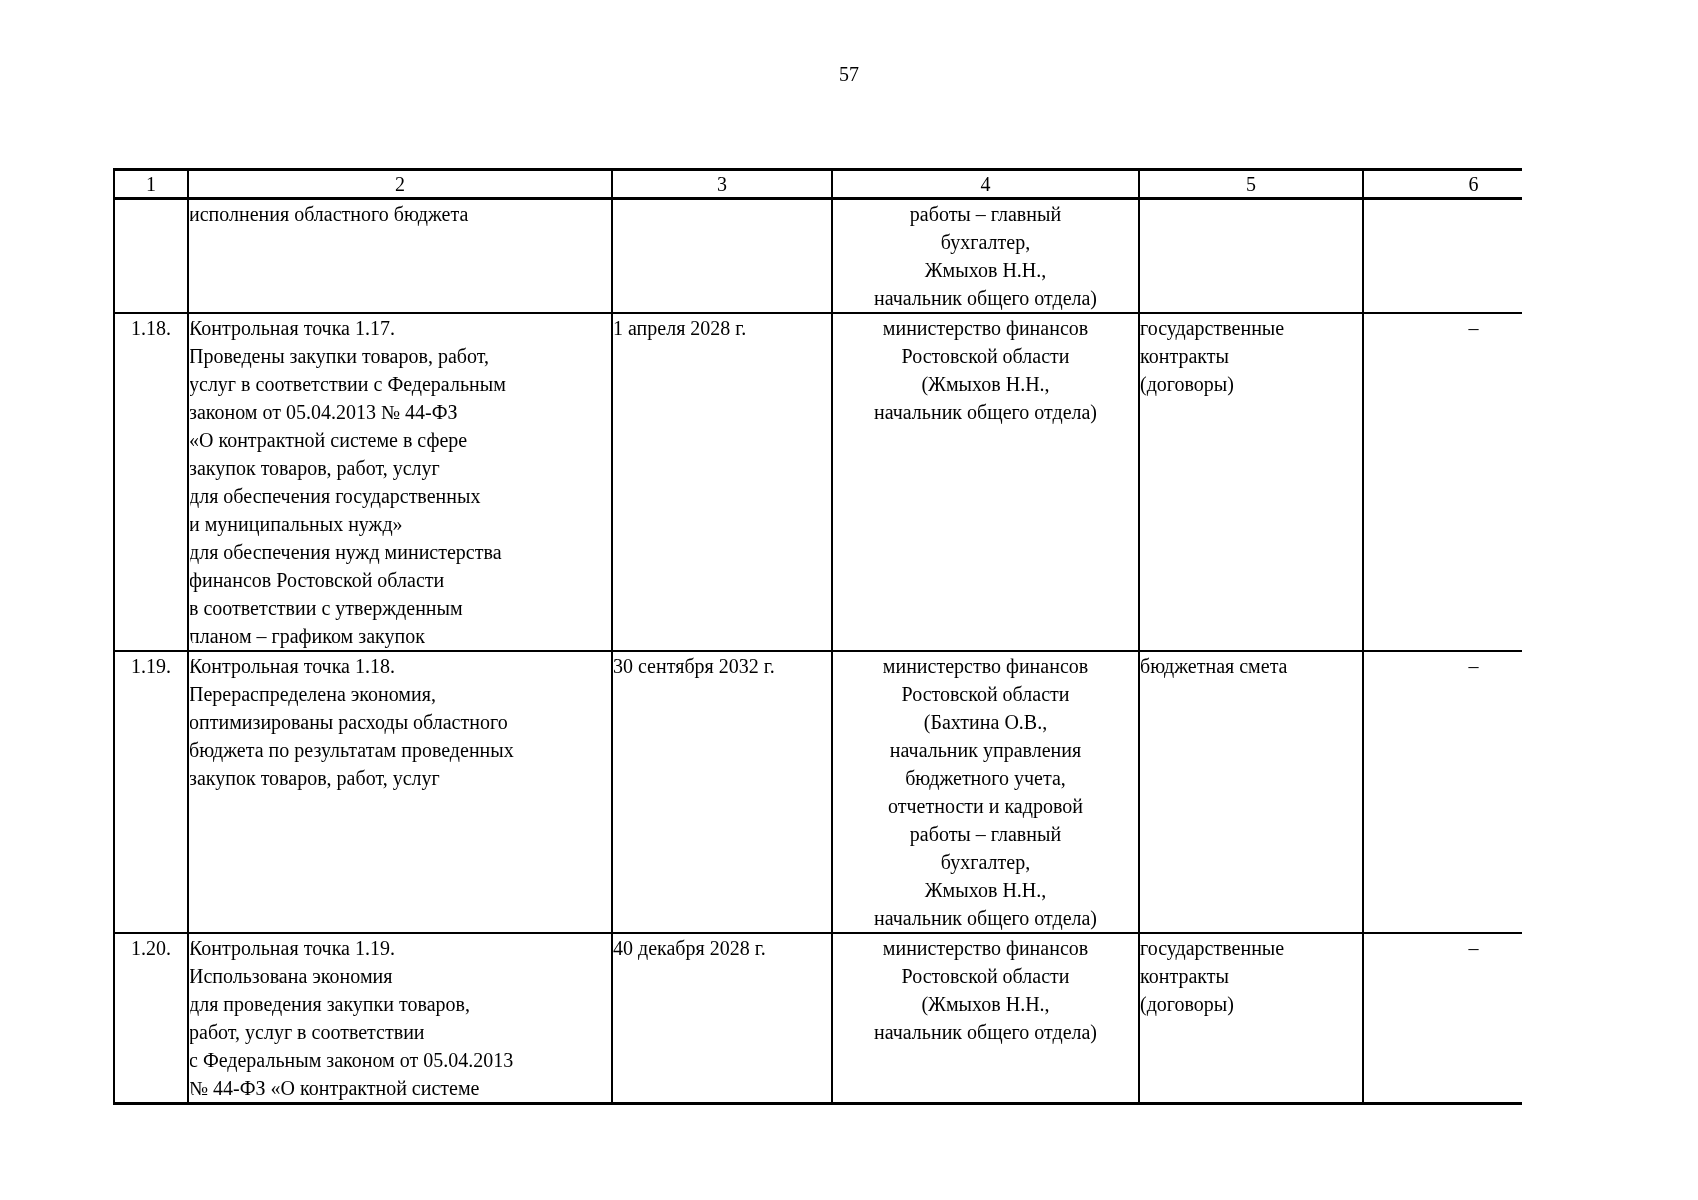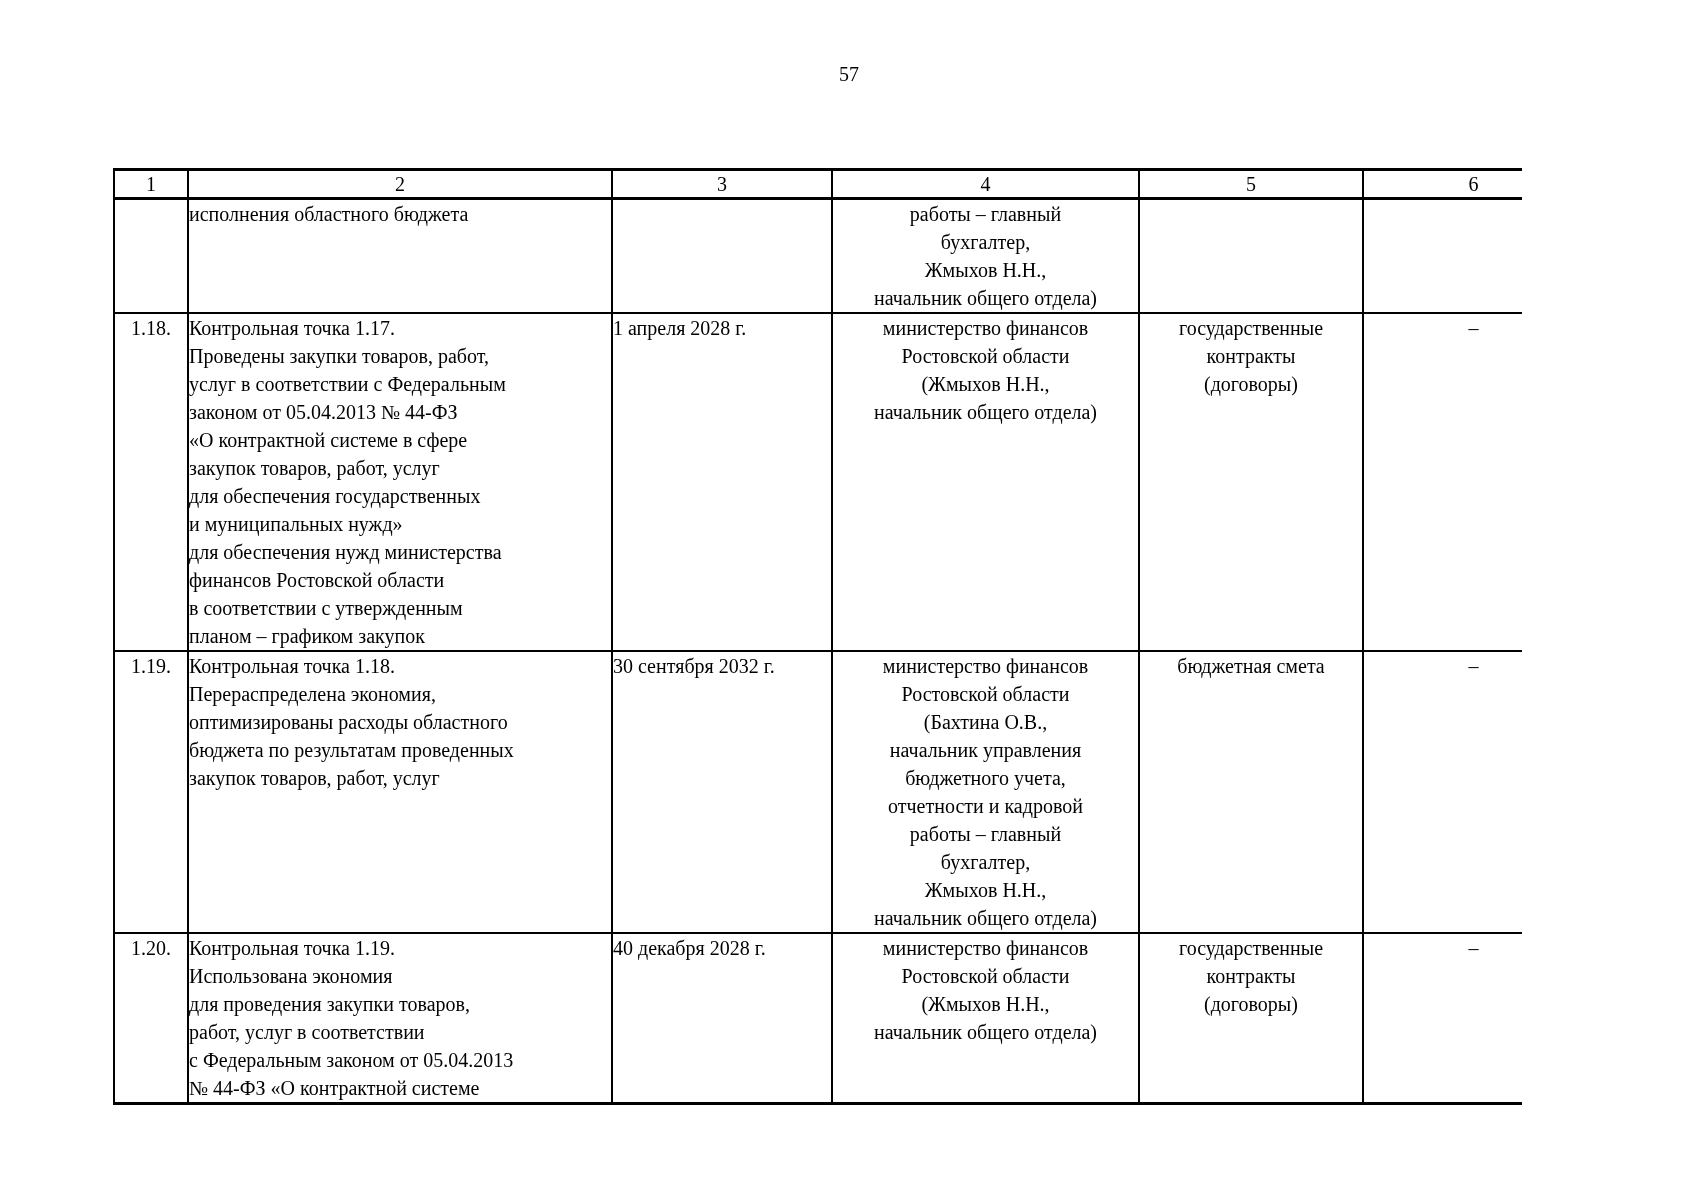--- a/index.html
+++ b/index.html
@@ -50,24 +50,24 @@
     text-align: center;
     line-height: 26px;
     border-top-width: 3px;
     border-bottom-width: 3px;
   }
   table.plan-table td {
     line-height: 28px;
     white-space: pre-line;
   }
   td.c-num    { text-align: center; padding-top: 2px; margin-top: 13px; }
-  td.c-act    { text-align: left;   padding: 2px 6px 0 7px; }
+  td.c-act    { text-align: left;   padding: 2px 6px 0 7px; border-radius: 16px; }
   td.c-date   { text-align: left; padding-top: 2px; }
   td.c-resp   { text-align: center; padding: 2px 4px 0 4px; border-radius: 9px; }
-  td.c-result { text-align: center; padding: 2px 4px 0 4px; }
+  td.c-result { text-align: left; padding: 2px 4px 0 4px; }
   td.c-note   { text-align: center; padding-top: 2px; }
   tr.row-cont  { height: 110px; }
   tr.row-a     { height: 333px; }
   tr.row-b     { height: 280px; }
   tr.row-c     { height: 163px; }
   tbody tr:last-child td { border-bottom-width: 3px; }
 </style>
 </head>
 <body>
 

